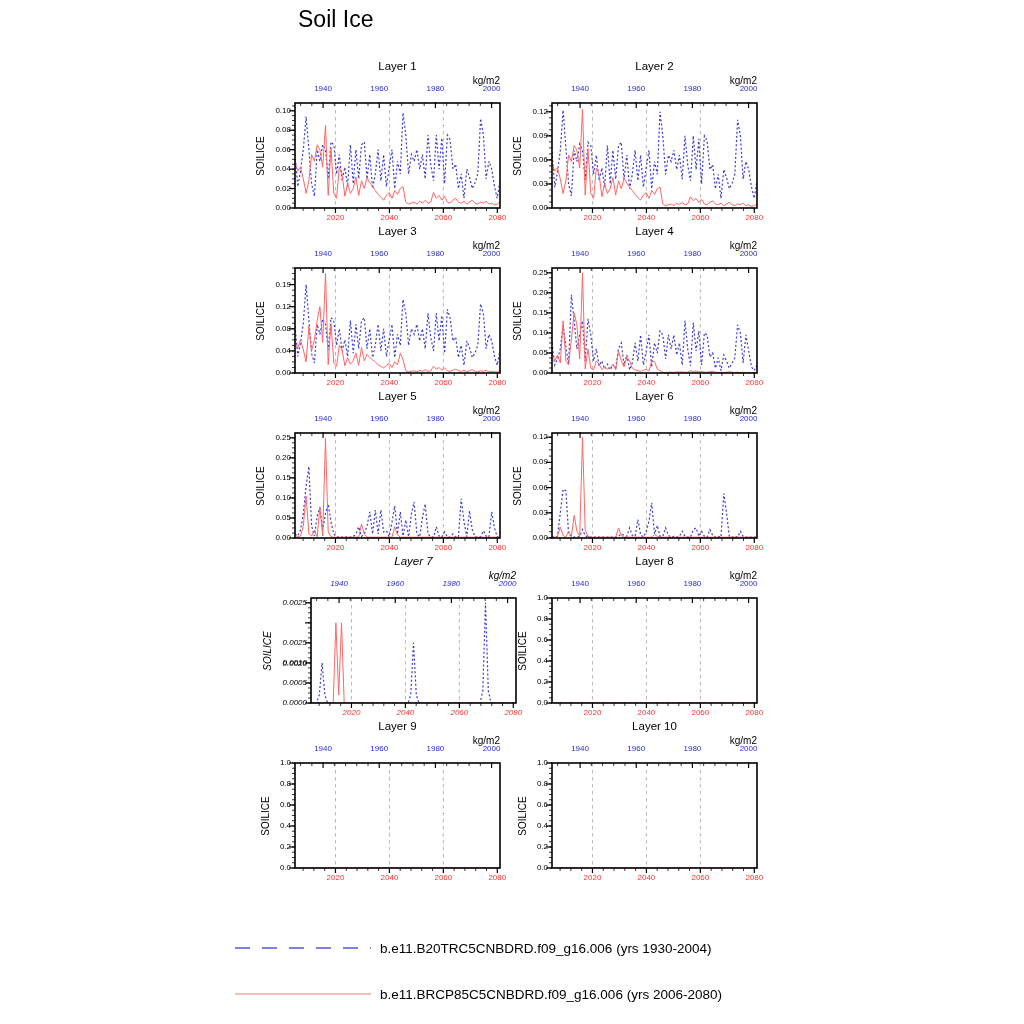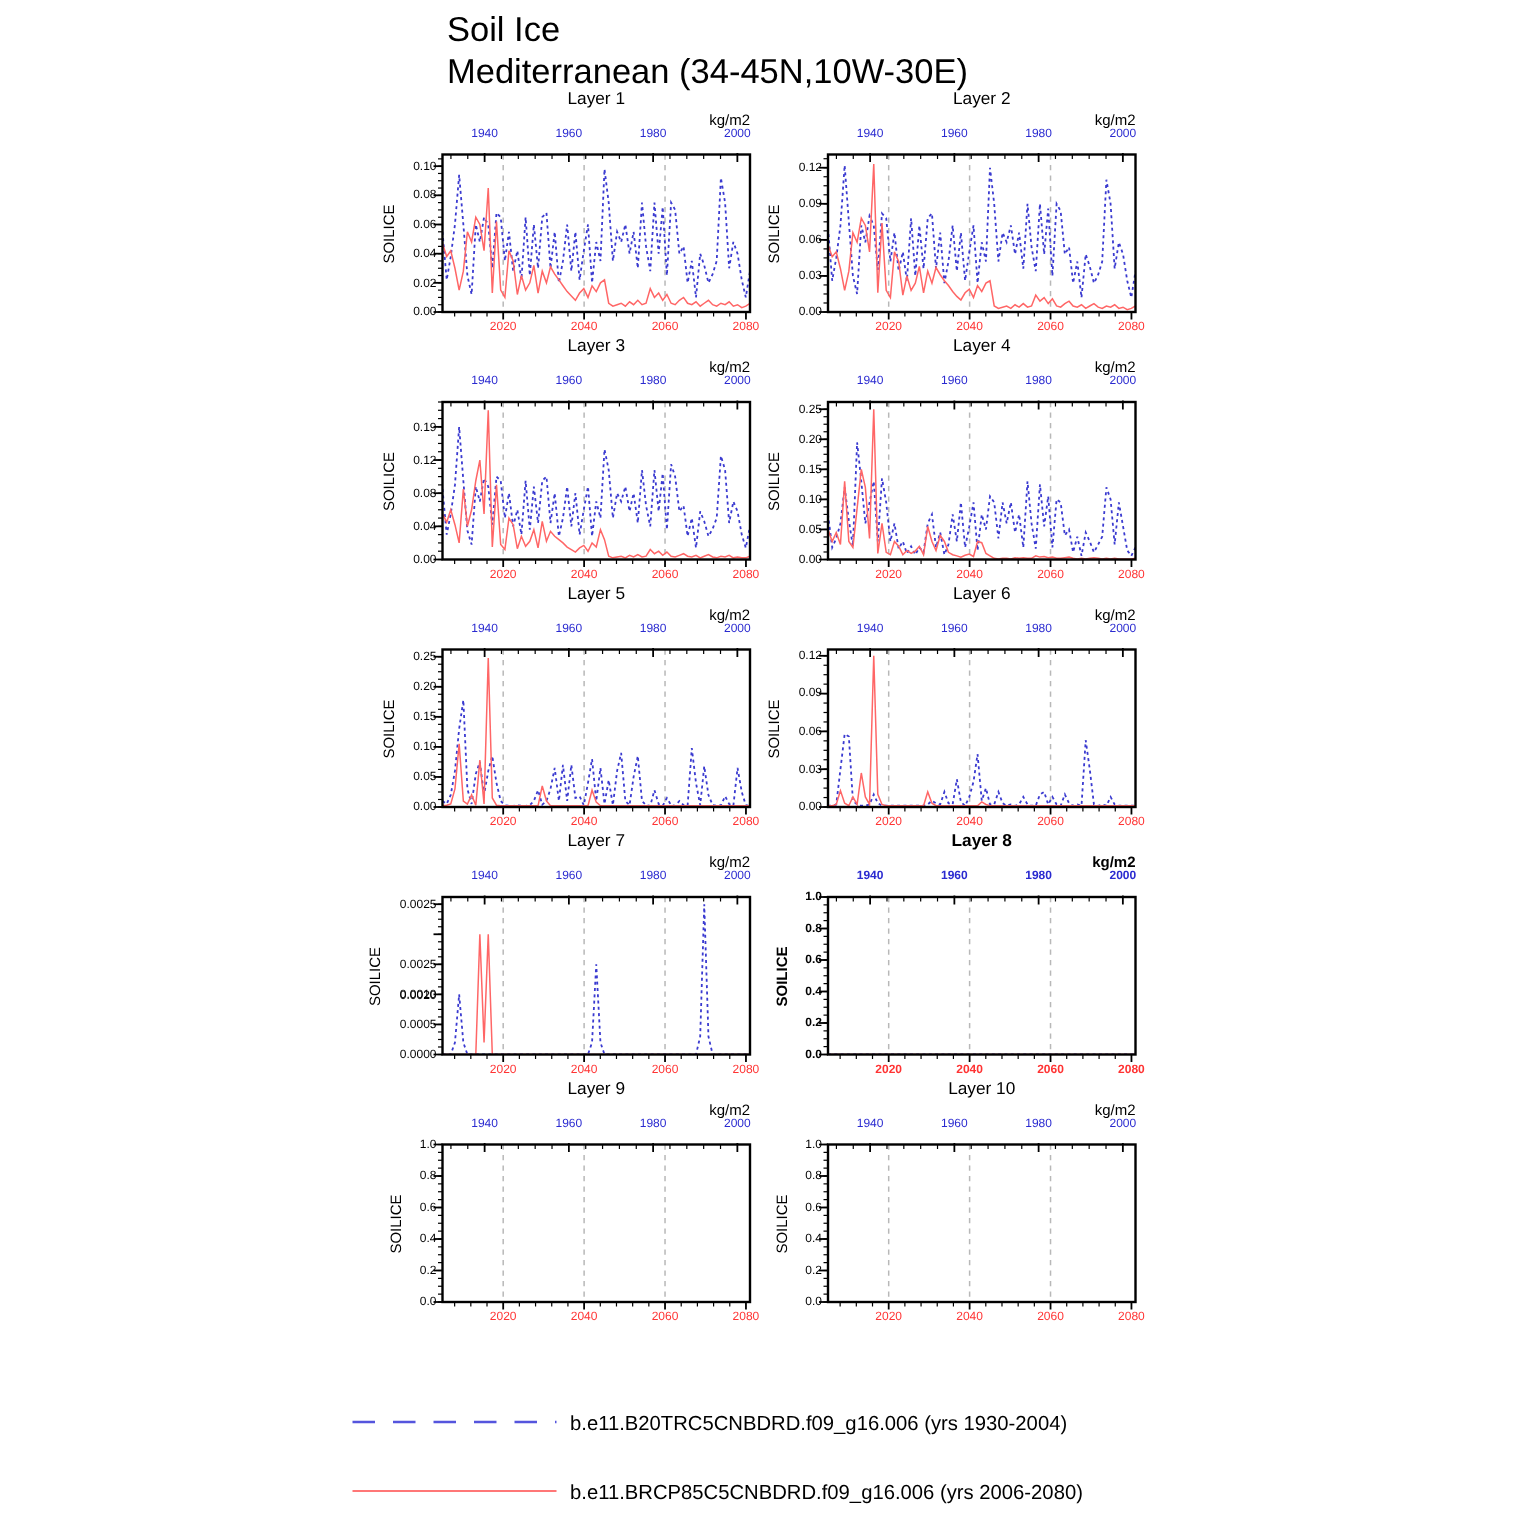--- a/index.html
+++ b/index.html
@@ -15,21 +15,20 @@
         transform:rotate(-90deg);}
   .legend-row{position:absolute;white-space:nowrap;}
   .legend-label{position:absolute;left:380px;font-size:13.5px;white-space:nowrap;}
   .legend-line{position:absolute;left:233px;}
 </style>
 </head>
 <body>
 
 <div class="page">
   <div class="main-title" style="top:5px;">Soil Ice</div>
-  <div class="main-title" style="top:33px;">Mediterranean (34-45N,10W-30E)</div>
 
   <div id="panels">
       <div class="panel" style="left: 220px; top: 50px;">
         <div class="panel-title">Layer 1</div>
         <div class="units-label">kg/m2</div>
         <div class="xt" style="left: 86.0822px; top: 34px; color: rgb(42, 42, 208);">1940</div>
         <div class="xt" style="left: 142.247px; top: 34px; color: rgb(42, 42, 208);">1960</div>
         <div class="xt" style="left: 198.411px; top: 34px; color: rgb(42, 42, 208);">1980</div>
         <div class="xt" style="left: 254.575px; top: 34px; color: rgb(42, 42, 208);">2000</div>
         <div class="xt" style="left: 98.4605px; top: 163px; color: rgb(255, 51, 51);">2020</div>
@@ -569,21 +568,21 @@
           <line x1="12" y1="24.79999999999997" x2="15" y2="24.79999999999997" stroke="#000000" stroke-width="0.8"></line>
           <line x1="12" y1="18.499999999999957" x2="15" y2="18.499999999999957" stroke="#000000" stroke-width="0.8"></line>
           <line x1="12" y1="12.19999999999996" x2="15" y2="12.19999999999996" stroke="#000000" stroke-width="0.8"></line>
           <line x1="9" y1="113" x2="15" y2="113" stroke="#000000" stroke-width="1.2"></line>
           <line x1="9" y1="87.8" x2="15" y2="87.8" stroke="#000000" stroke-width="1.2"></line>
           <line x1="9" y1="62.6" x2="15" y2="62.6" stroke="#000000" stroke-width="1.2"></line>
           <line x1="9" y1="37.400000000000006" x2="15" y2="37.400000000000006" stroke="#000000" stroke-width="1.2"></line>
           <line x1="9" y1="12.200000000000003" x2="15" y2="12.200000000000003" stroke="#000000" stroke-width="1.2"></line>
         </svg>
       </div>
-      <div class="panel" style="left: 220px; top: 545px;">
+      <div class="panel" style="left: 236px; top: 545px; font-style: italic;">
         <div class="panel-title">Layer 7</div>
         <div class="units-label">kg/m2</div>
         <div class="xt" style="left: 86.0822px; top: 34px; color: rgb(42, 42, 208);">1940</div>
         <div class="xt" style="left: 142.247px; top: 34px; color: rgb(42, 42, 208);">1960</div>
         <div class="xt" style="left: 198.411px; top: 34px; color: rgb(42, 42, 208);">1980</div>
         <div class="xt" style="left: 254.575px; top: 34px; color: rgb(42, 42, 208);">2000</div>
         <div class="xt" style="left: 98.4605px; top: 163px; color: rgb(255, 51, 51);">2020</div>
         <div class="xt" style="left: 152.408px; top: 163px; color: rgb(255, 51, 51);">2040</div>
         <div class="xt" style="left: 206.355px; top: 163px; color: rgb(255, 51, 51);">2060</div>
         <div class="xt" style="left: 260.303px; top: 163px; color: rgb(255, 51, 51);">2080</div>
@@ -663,21 +662,21 @@
           <line x1="12" y1="17.818702290076274" x2="15" y2="17.818702290076274" stroke="#000000" stroke-width="0.8"></line>
           <line x1="12" y1="12.809160305343454" x2="15" y2="12.809160305343454" stroke="#000000" stroke-width="0.8"></line>
           <line x1="9" y1="113" x2="15" y2="113" stroke="#000000" stroke-width="1.2"></line>
           <line x1="9" y1="92.9618320610687" x2="15" y2="92.9618320610687" stroke="#000000" stroke-width="1.2"></line>
           <line x1="9" y1="72.92366412213741" x2="15" y2="72.92366412213741" stroke="#000000" stroke-width="1.2"></line>
           <line x1="9" y1="52.8854961832061" x2="15" y2="52.8854961832061" stroke="#000000" stroke-width="1.2"></line>
           <line x1="9" y1="32.847328244274806" x2="15" y2="32.847328244274806" stroke="#000000" stroke-width="1.2"></line>
           <line x1="9" y1="12.80916030534351" x2="15" y2="12.80916030534351" stroke="#000000" stroke-width="1.2"></line>
         </svg>
       </div>
-      <div class="panel" style="left: 477px; top: 545px; font-weight: bold;">
+      <div class="panel" style="left: 477px; top: 545px;">
         <div class="panel-title">Layer 8</div>
         <div class="units-label">kg/m2</div>
         <div class="xt" style="left: 86.0822px; top: 34px; color: rgb(42, 42, 208);">1940</div>
         <div class="xt" style="left: 142.247px; top: 34px; color: rgb(42, 42, 208);">1960</div>
         <div class="xt" style="left: 198.411px; top: 34px; color: rgb(42, 42, 208);">1980</div>
         <div class="xt" style="left: 254.575px; top: 34px; color: rgb(42, 42, 208);">2000</div>
         <div class="xt" style="left: 98.4605px; top: 163px; color: rgb(255, 51, 51);">2020</div>
         <div class="xt" style="left: 152.408px; top: 163px; color: rgb(255, 51, 51);">2040</div>
         <div class="xt" style="left: 206.355px; top: 163px; color: rgb(255, 51, 51);">2060</div>
         <div class="xt" style="left: 260.303px; top: 163px; color: rgb(255, 51, 51);">2080</div>

